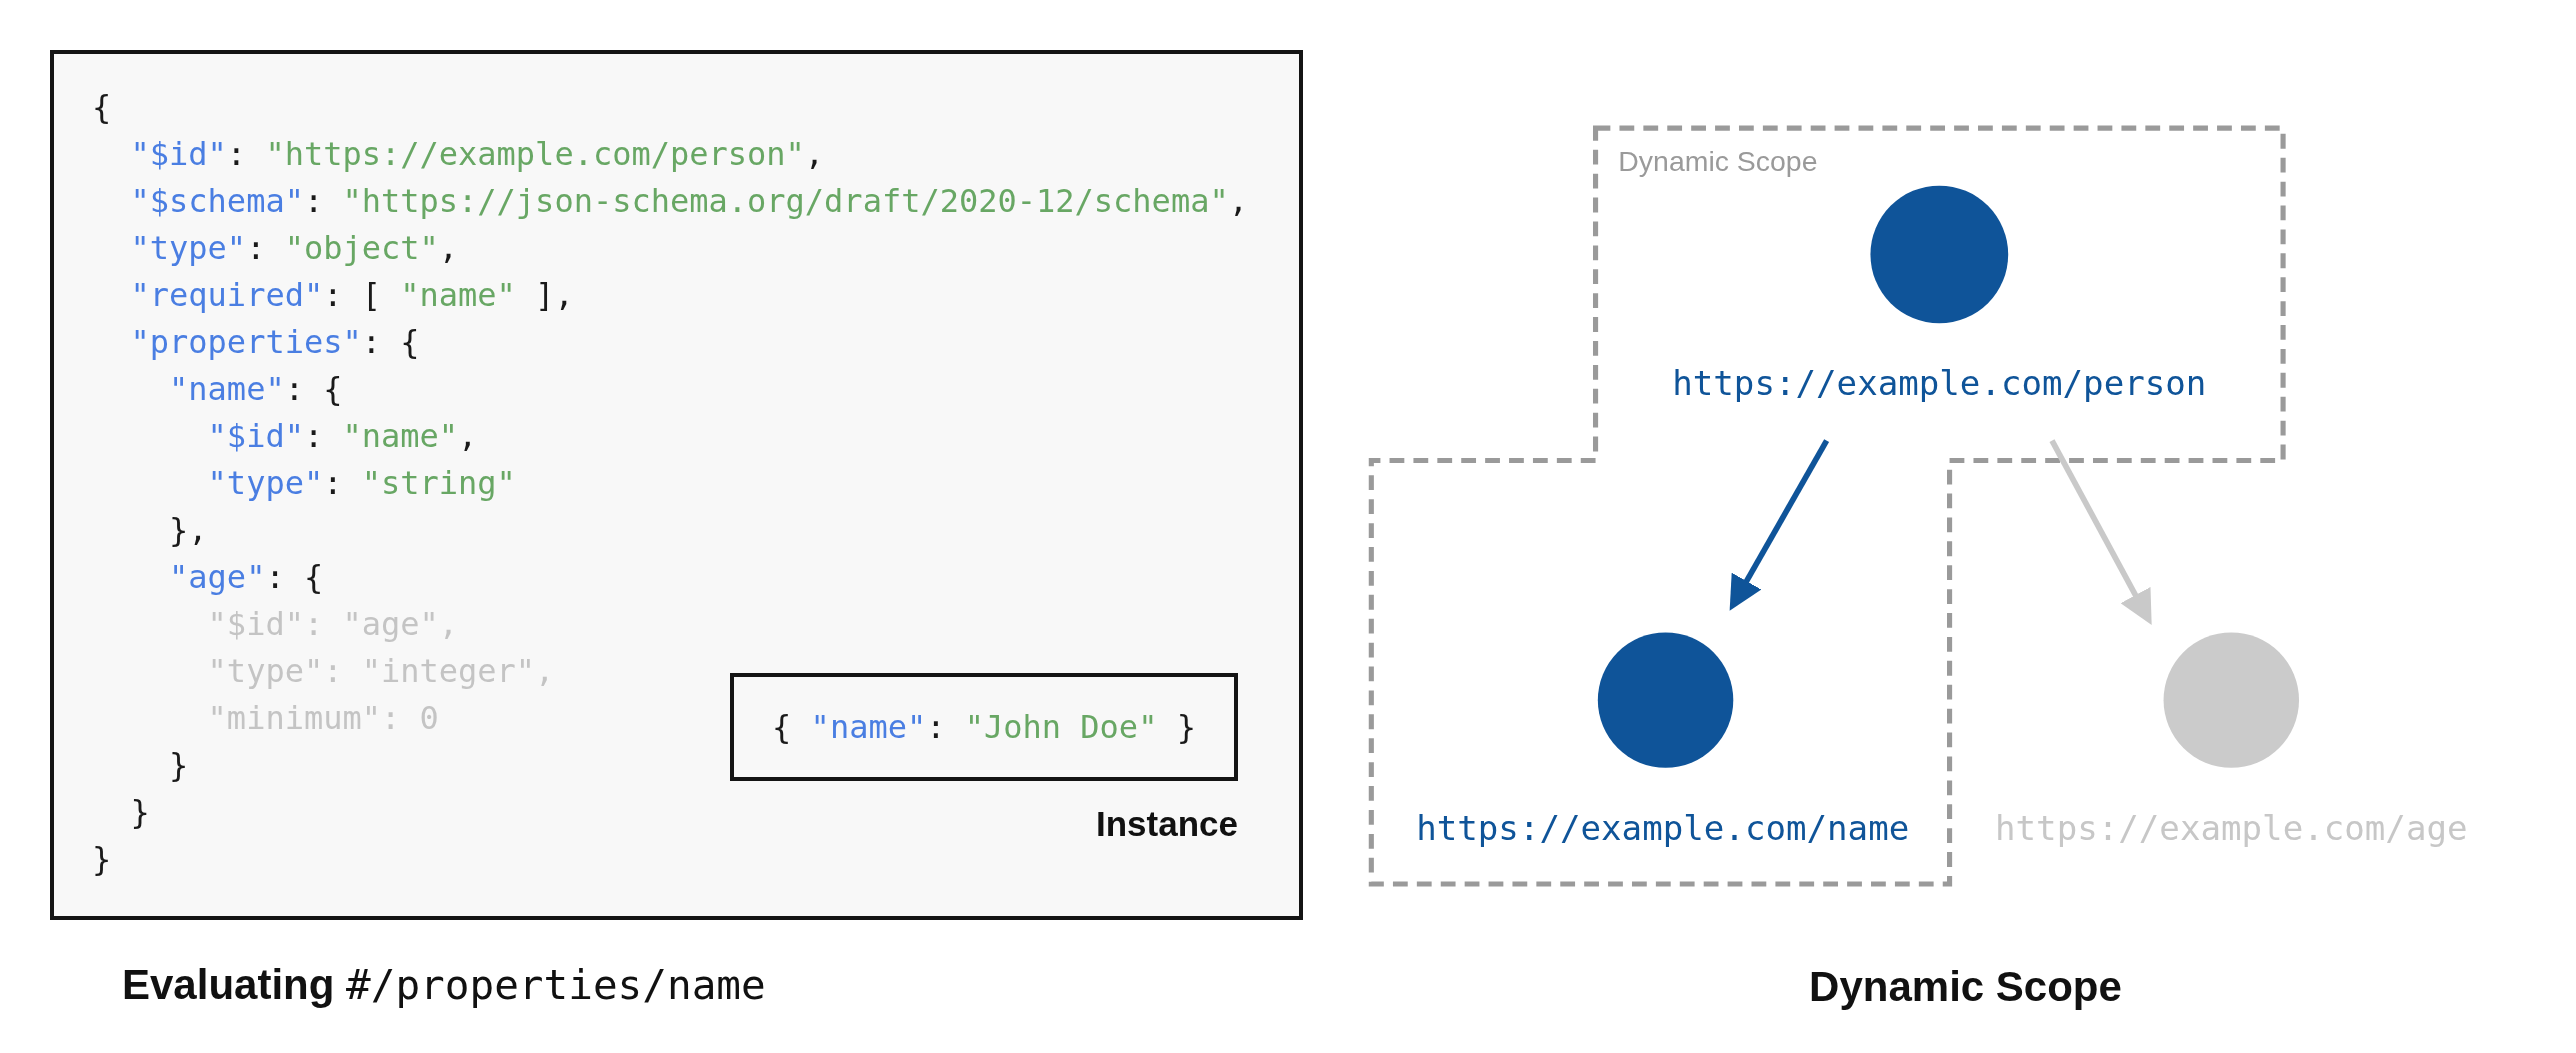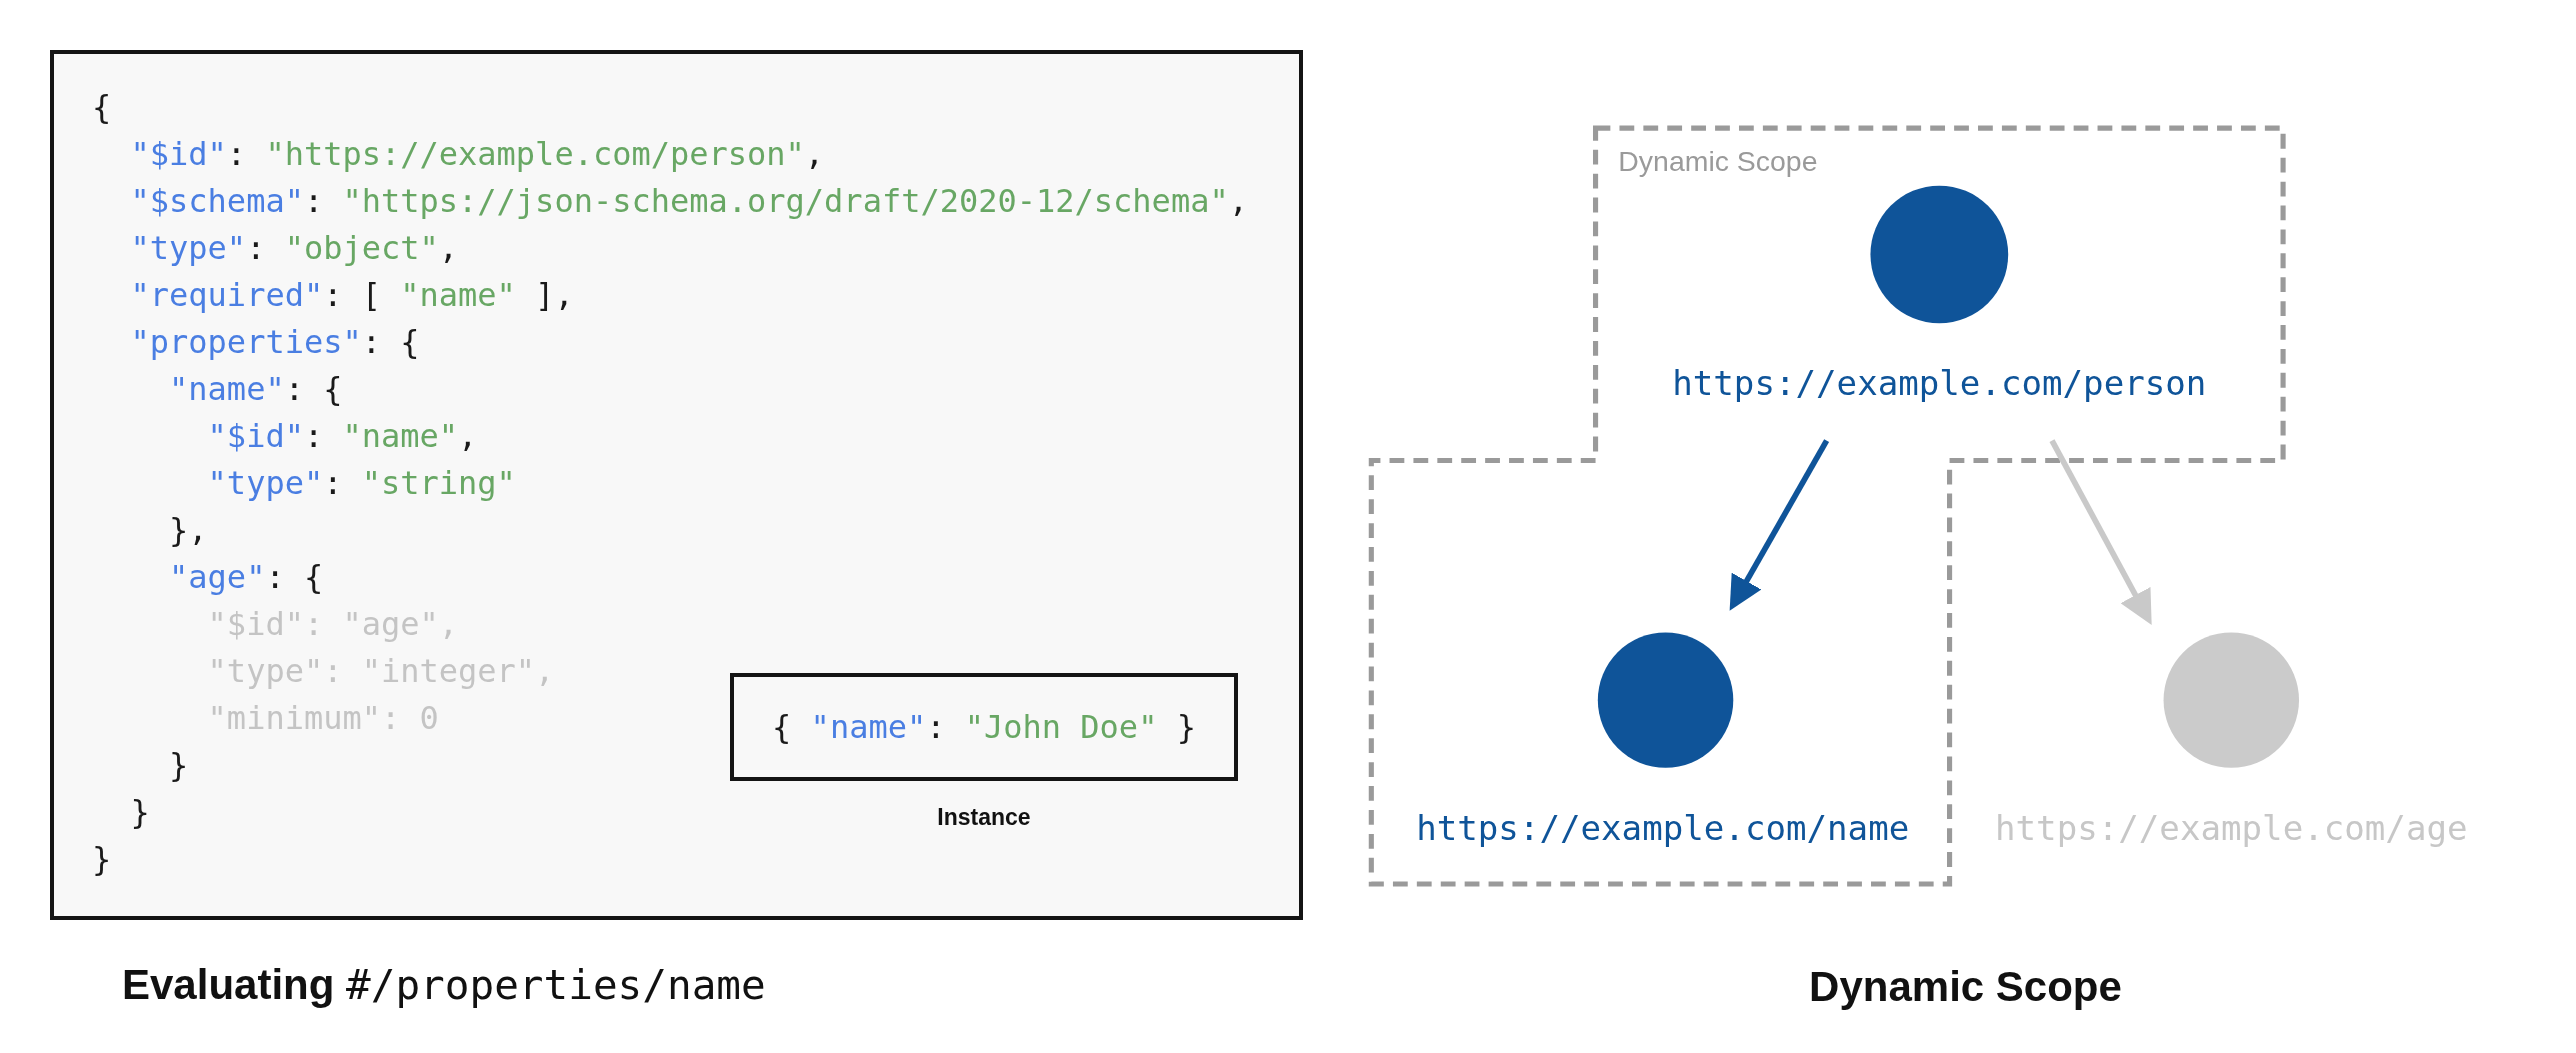--- a/index.html
+++ b/index.html
@@ -16,22 +16,22 @@
   .tok-k{color:#4a7ee2;}
   .tok-s{color:#68a764;}
   .tok-p{color:#1a1a1a;}
   .tok-g{color:#c4c4c4;}
 
   
   .instance-box{position:absolute;left:730px;top:673px;width:508px;height:108px;
                 border:4px solid #141414;box-sizing:border-box;
                 display:flex;align-items:center;justify-content:center;}
   .instance-code{font-family:"DejaVu Sans Mono", monospace;font-size:32px;white-space:pre;}
-  .instance-label{position:absolute;left:730px;top:804px;width:508px;text-align:center;
-                  font-size:23px;font-weight:bold;color:#111;}
+  .instance-label{position:absolute;left:730px;top:804px;width:508px;text-align:right;
+                  font-size:35px;font-weight:bold;color:#111;}
 
   
   .caption-left{position:absolute;left:122px;top:961px;white-space:pre;color:#111;}
   .caption-left .cap-bold{font-size:42px;font-weight:bold;}
   .caption-left .cap-mono{font-family:"DejaVu Sans Mono", monospace;font-size:41px;font-weight:normal;}
   .caption-right{position:absolute;left:1355px;top:963px;width:1221px;text-align:center;
                  font-size:42px;font-weight:bold;color:#111;}
 
   
   .diagram-svg{position:absolute;left:1355px;top:57px;}

